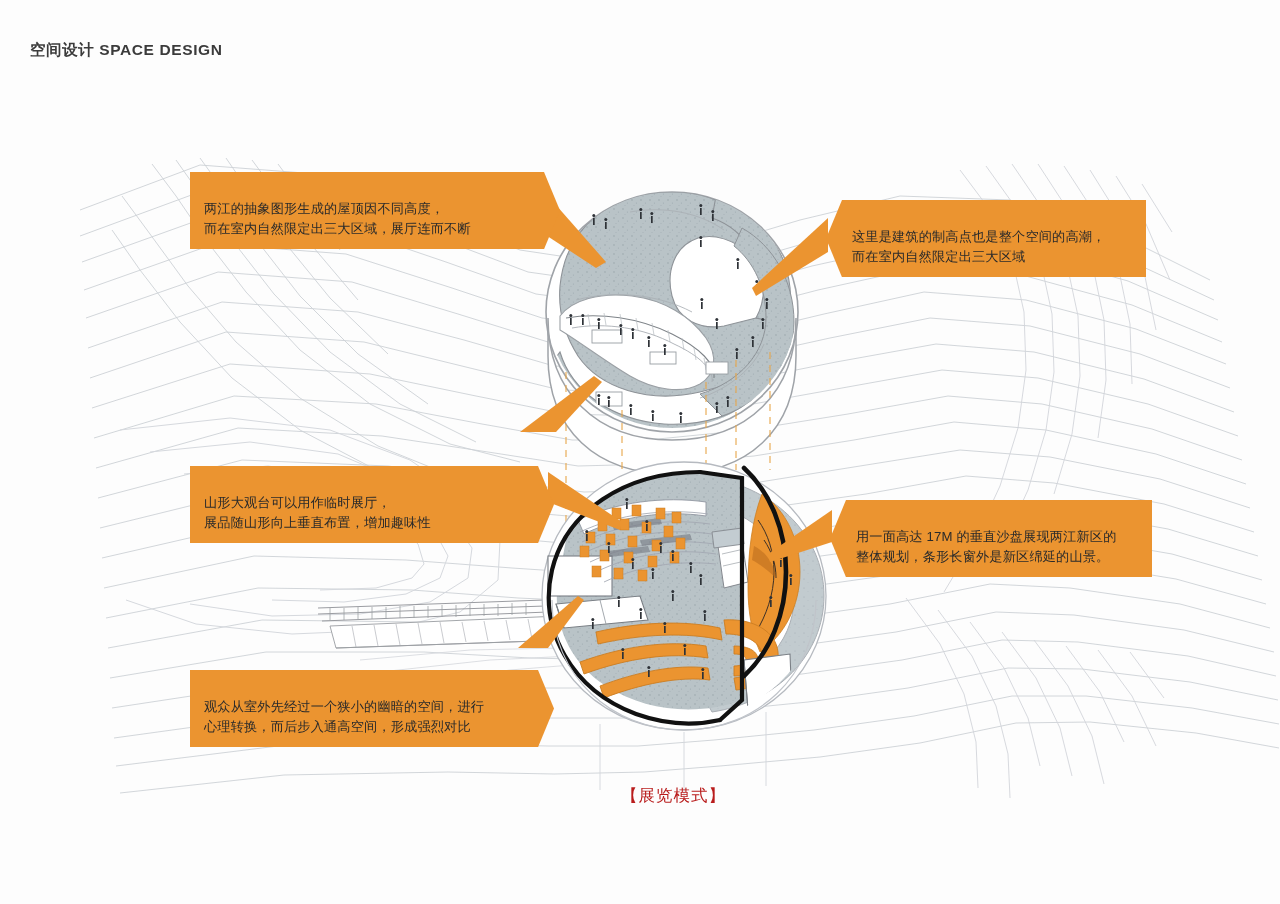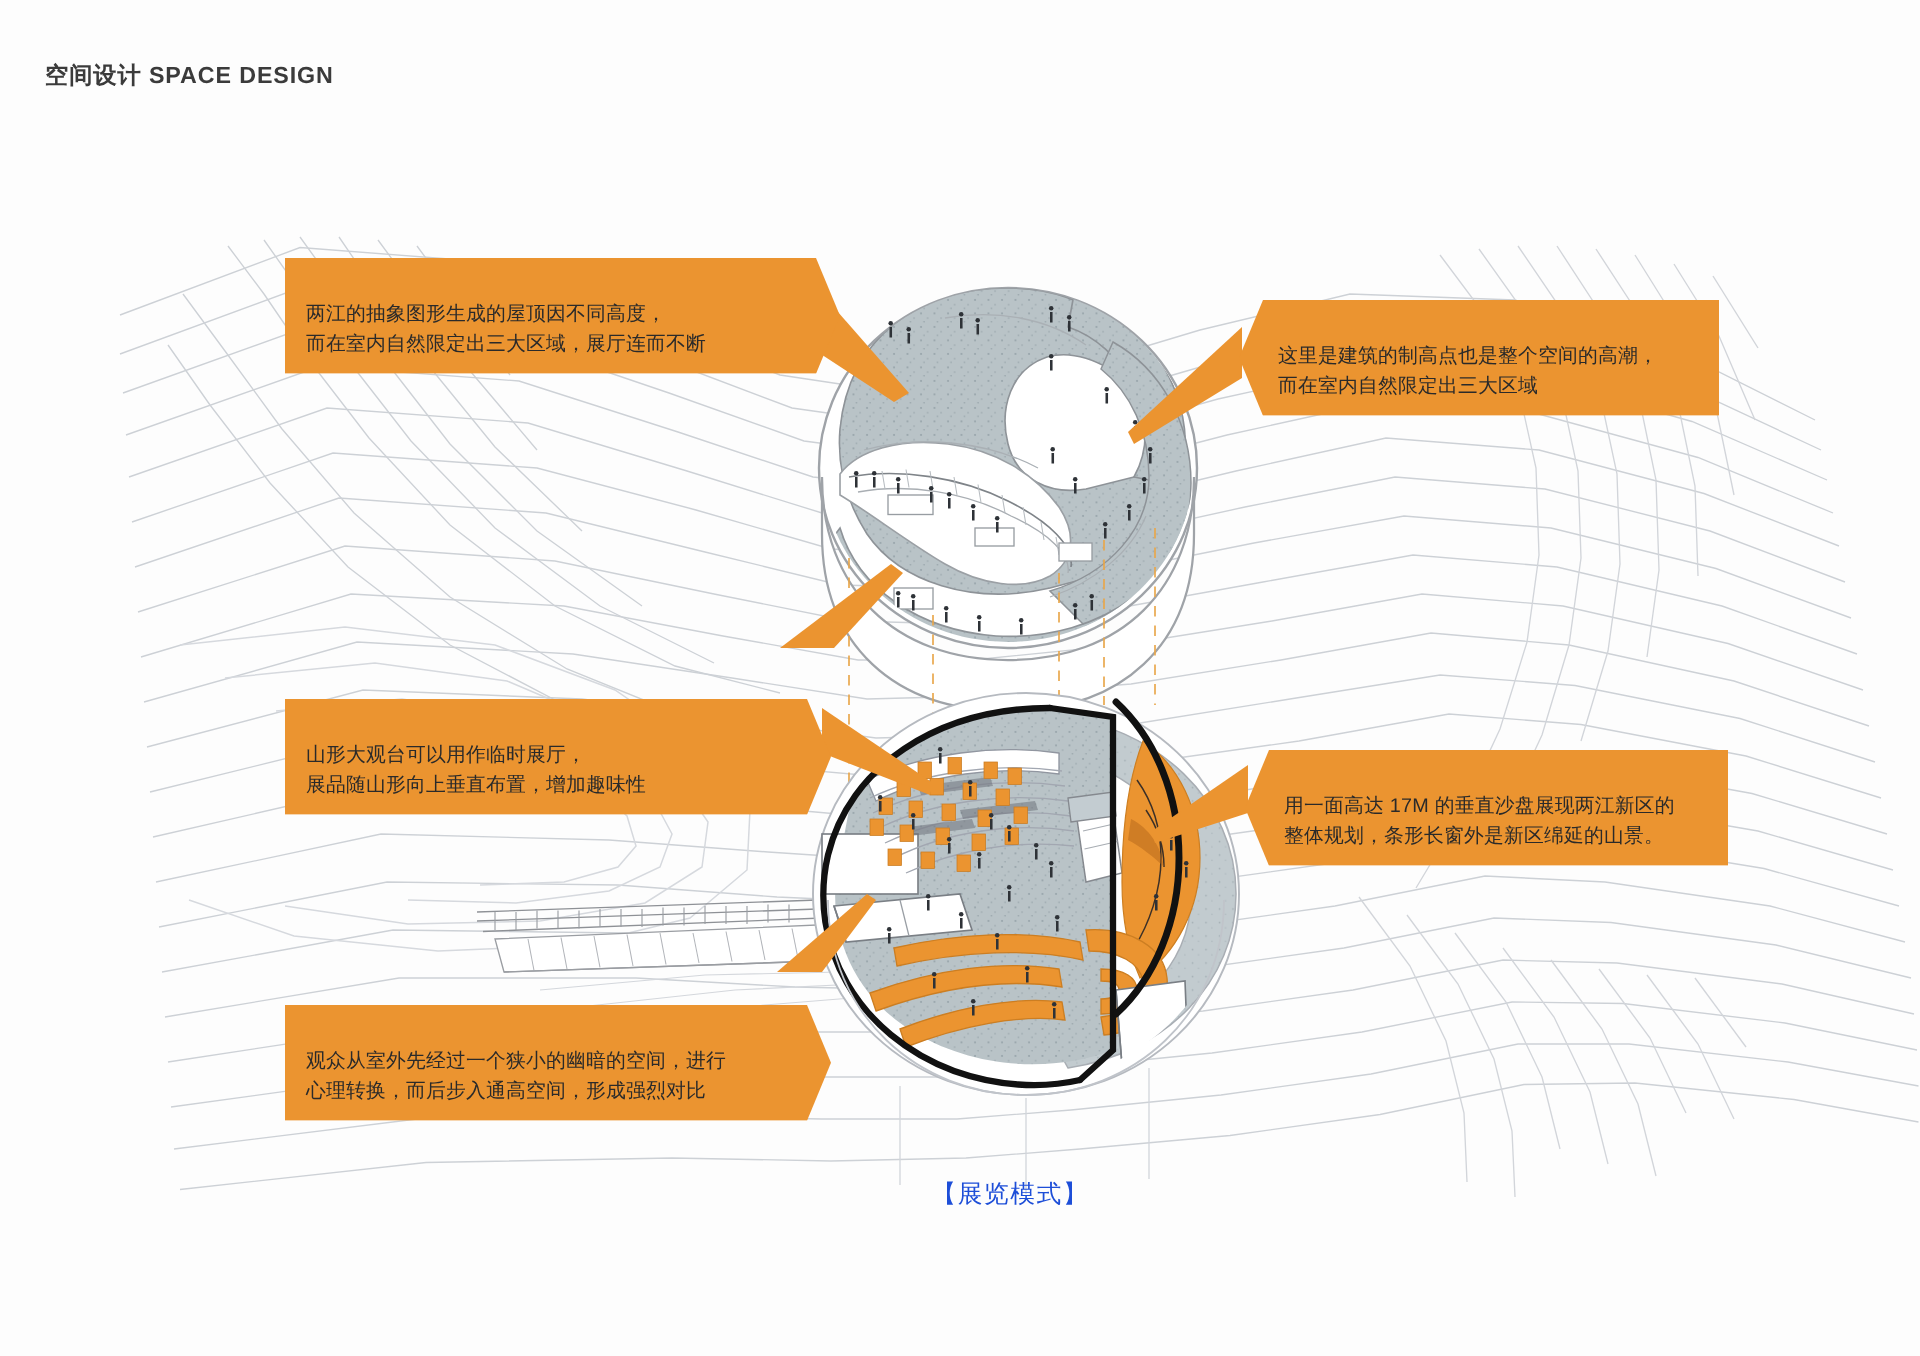--- a/index.html
+++ b/index.html
@@ -61,21 +61,21 @@
     padding-right: 26px;
   }
   .callout.right {
     clip-path: polygon(16px 0, 100% 0, 100% 100%, 16px 100%, 0 50%);
     padding-left: 26px;
   }
 
   .caption {
     position: absolute;
     font-size: 16.5px;
-    color: #1d4ed8;
+    color: #b91c1c;
     letter-spacing: 1px;
     white-space: nowrap;
   }
 </style>
 </head>
 <body>
 
 <div id="slide">
 
   <div class="header">空间设计 SPACE DESIGN</div>

